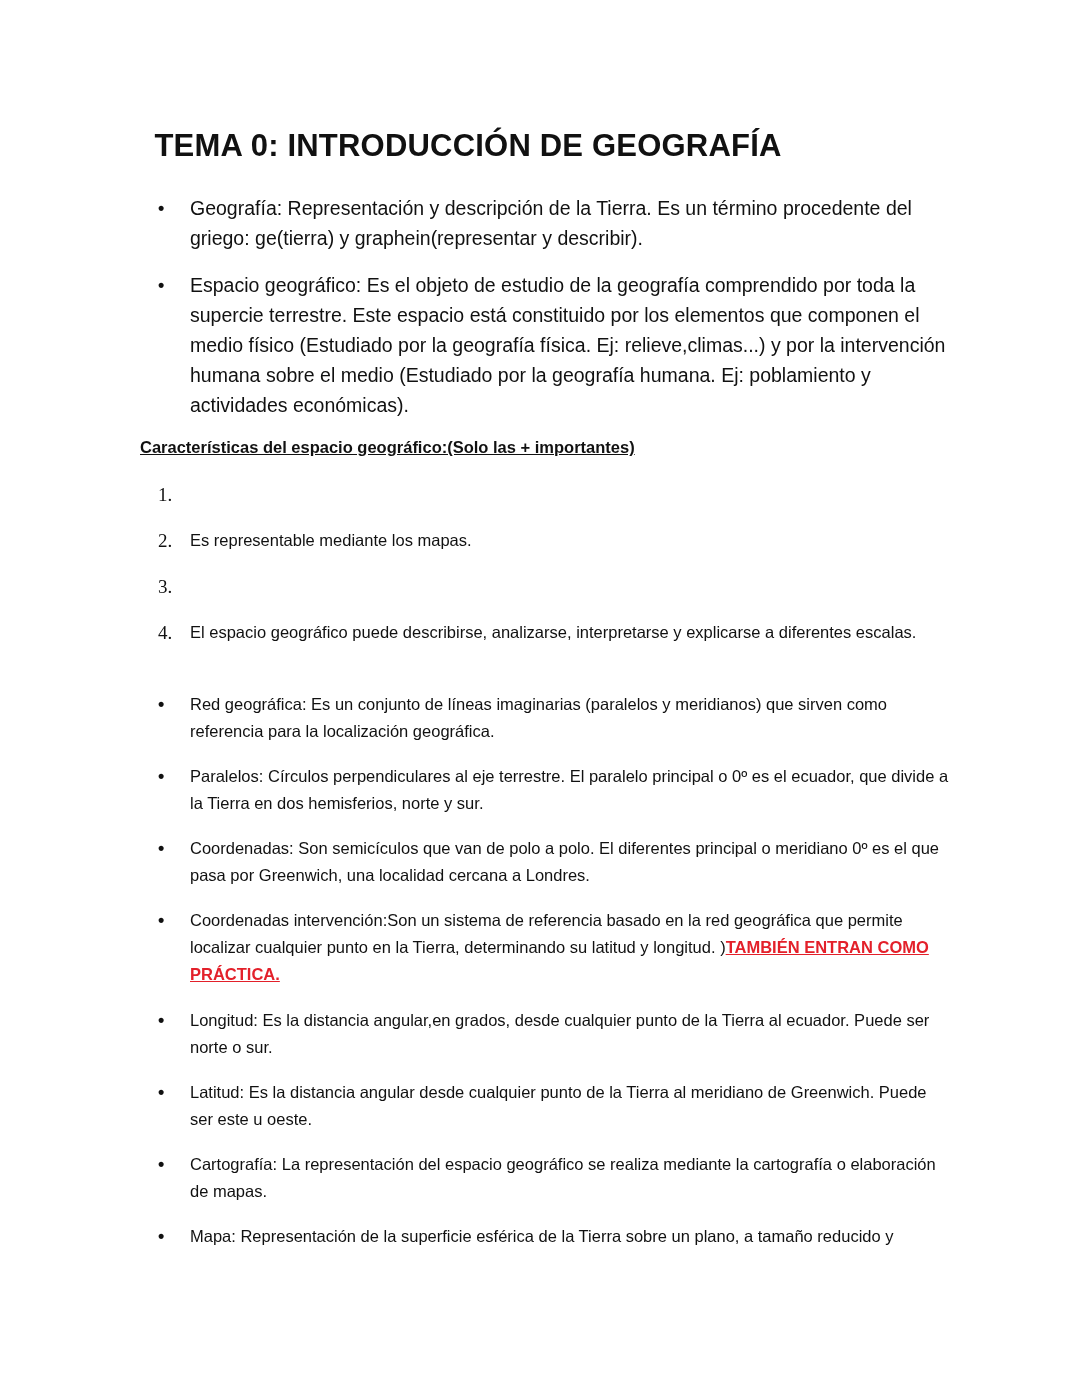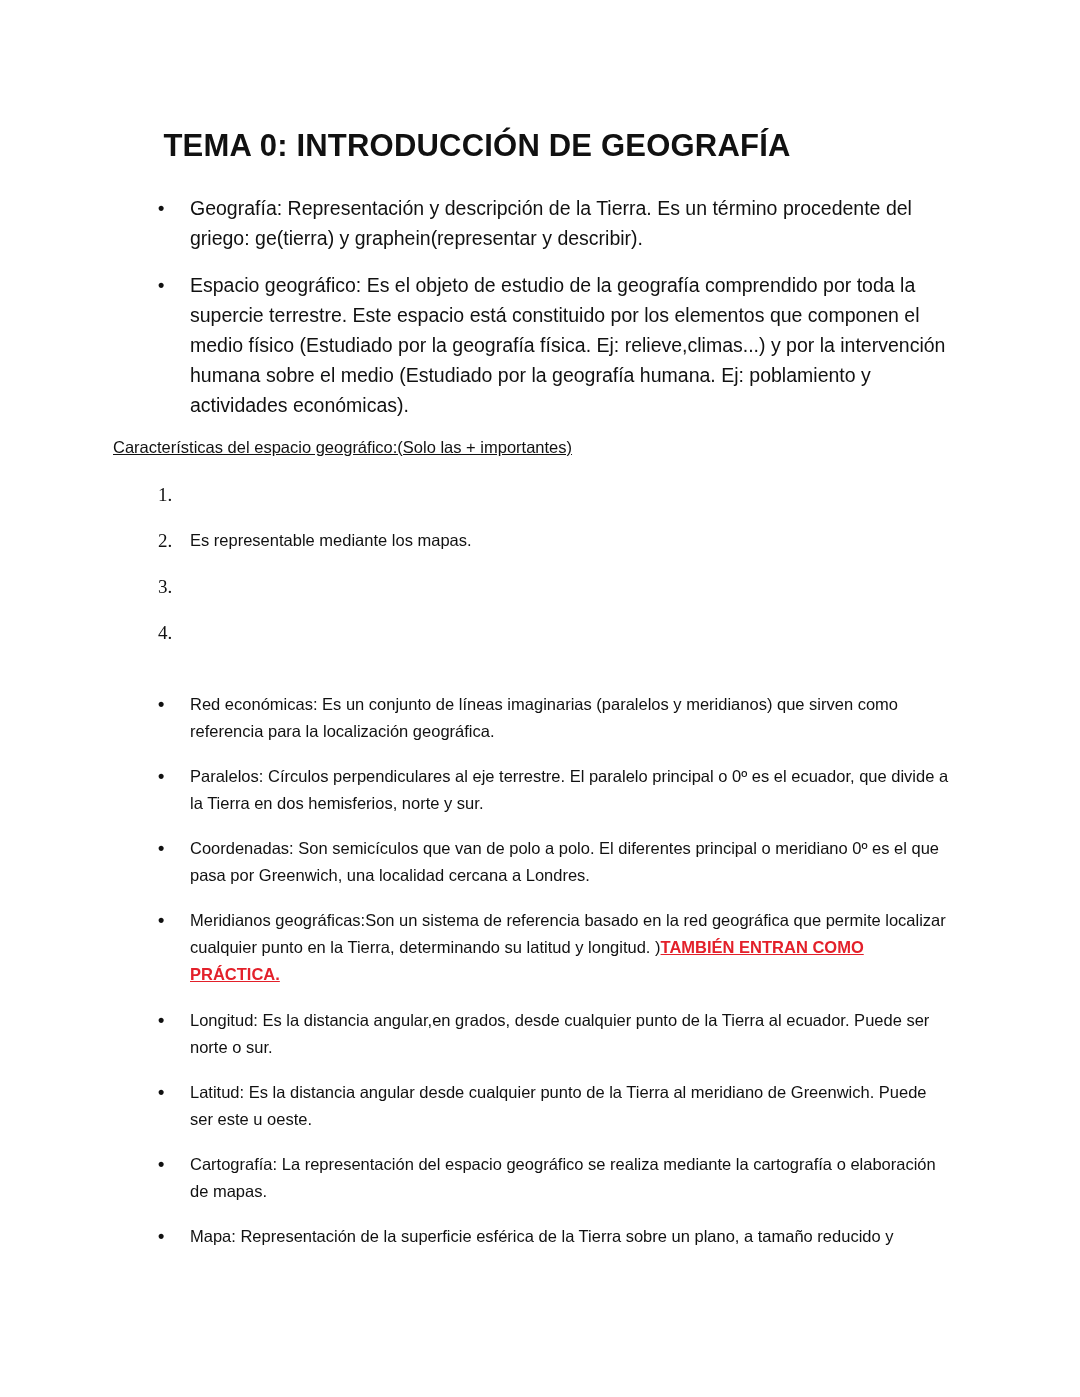--- a/index.html
+++ b/index.html
@@ -2,41 +2,41 @@
 <html><head>
   <meta charset="utf-8">
   <style>
     html, body { margin: 0; padding: 0; background: #ffffff; }
     body {
       width: 1080px; height: 1397px; position: relative; overflow: hidden;
       font-family: "Liberation Sans", sans-serif; color: #111111;
     }
     .page { position: absolute; left: 0; top: 0; width: 1080px; height: 1397px; }
     .title {
-      position: absolute; left: 13px; top: 128px; width: 928px; text-align: center;
+      position: absolute; left: 4px; top: 128px; width: 928px; text-align: center;
       font-size: 31px; font-weight: bold; letter-spacing: 0.2px; color: #111;
     }
     .big-item {
       position: absolute; left: 190px; width: 760px;
       font-size: 19.5px; line-height: 30px;
     }
     .small-item {
       position: absolute; left: 190px; width: 760px;
       font-size: 16.5px; line-height: 27px;
     }
     .bullet {
       position: absolute; left: -32px; top: 0; font-size: 18px; font-weight: bold;
     }
     .num {
       position: absolute; left: -32px; top: 0; font-family: "Liberation Serif", serif;
       font-size: 19px;
     }
     b { font-weight: normal; }
     .heading {
-      position: absolute; left: 113px; top: 438px; font-size: 16.5px; font-weight: normal;
+      position: absolute; left: 140px; top: 438px; font-size: 16.5px; font-weight: bold;
       text-decoration: underline;
     }
     .red { color: #e3202a; font-weight: bold; text-decoration: underline; }
   </style>
 </head>
 <body>
 
 <div class="page">
   <div class="title">TEMA 0: INTRODUCCIÓN DE GEOGRAFÍA</div>
 
@@ -57,37 +57,38 @@
   </div>
   <div class="small-item" style="top:527px;">
     <span class="num">2.</span>
     <span>Es representable mediante los mapas.</span>
   </div>
   <div class="small-item" style="top:573px;">
     <span class="num">3.</span>
   </div>
   <div class="small-item" style="top:619px;">
     <span class="num">4.</span>
+    <span>El espacio geográfico puede describirse, analizarse, interpretarse y explicarse a diferentes escalas.</span>
   </div>
 
   <div class="small-item" style="top:691px;">
     <span class="bullet">•</span>
-    <b>Red económicas:</b><span> Es un conjunto de líneas imaginarias (paralelos y meridianos) que sirven como referencia para la localización geográfica.</span>
+    <b>Red geográfica:</b><span> Es un conjunto de líneas imaginarias (paralelos y meridianos) que sirven como referencia para la localización geográfica.</span>
   </div>
   <div class="small-item" style="top:763px;">
     <span class="bullet">•</span>
     <b>Paralelos:</b><span> Círculos perpendiculares al eje terrestre. El paralelo principal o 0º es el ecuador, que divide a la Tierra en dos hemisferios, norte y sur.</span>
   </div>
   <div class="small-item" style="top:835px;">
     <span class="bullet">•</span>
     <b>Coordenadas:</b><span> Son semicículos que van de polo a polo. El diferentes principal o meridiano 0º es el que pasa por Greenwich, una localidad cercana a Londres.</span>
   </div>
   <div class="small-item" style="top:907px;">
     <span class="bullet">•</span>
-    <b>Meridianos geográficas</b><span>:Son un sistema de referencia basado en la red geográfica que permite localizar cualquier punto en la Tierra, determinando su latitud y longitud. )</span><span class="red">TAMBIÉN ENTRAN COMO PRÁCTICA.</span>
+    <b>Coordenadas intervención</b><span>:Son un sistema de referencia basado en la red geográfica que permite localizar cualquier punto en la Tierra, determinando su latitud y longitud. )</span><span class="red">TAMBIÉN ENTRAN COMO PRÁCTICA.</span>
   </div>
   <div class="small-item" style="top:1007px;">
     <span class="bullet">•</span>
     <b>Longitud</b><span>: Es la distancia angular,en grados, desde cualquier punto de la Tierra al ecuador. Puede ser norte o sur.</span>
   </div>
   <div class="small-item" style="top:1079px;">
     <span class="bullet">•</span>
     <b>Latitud:</b><span> Es la distancia angular desde cualquier punto de la Tierra al meridiano de Greenwich. Puede ser este u oeste.</span>
   </div>
   <div class="small-item" style="top:1151px;">

